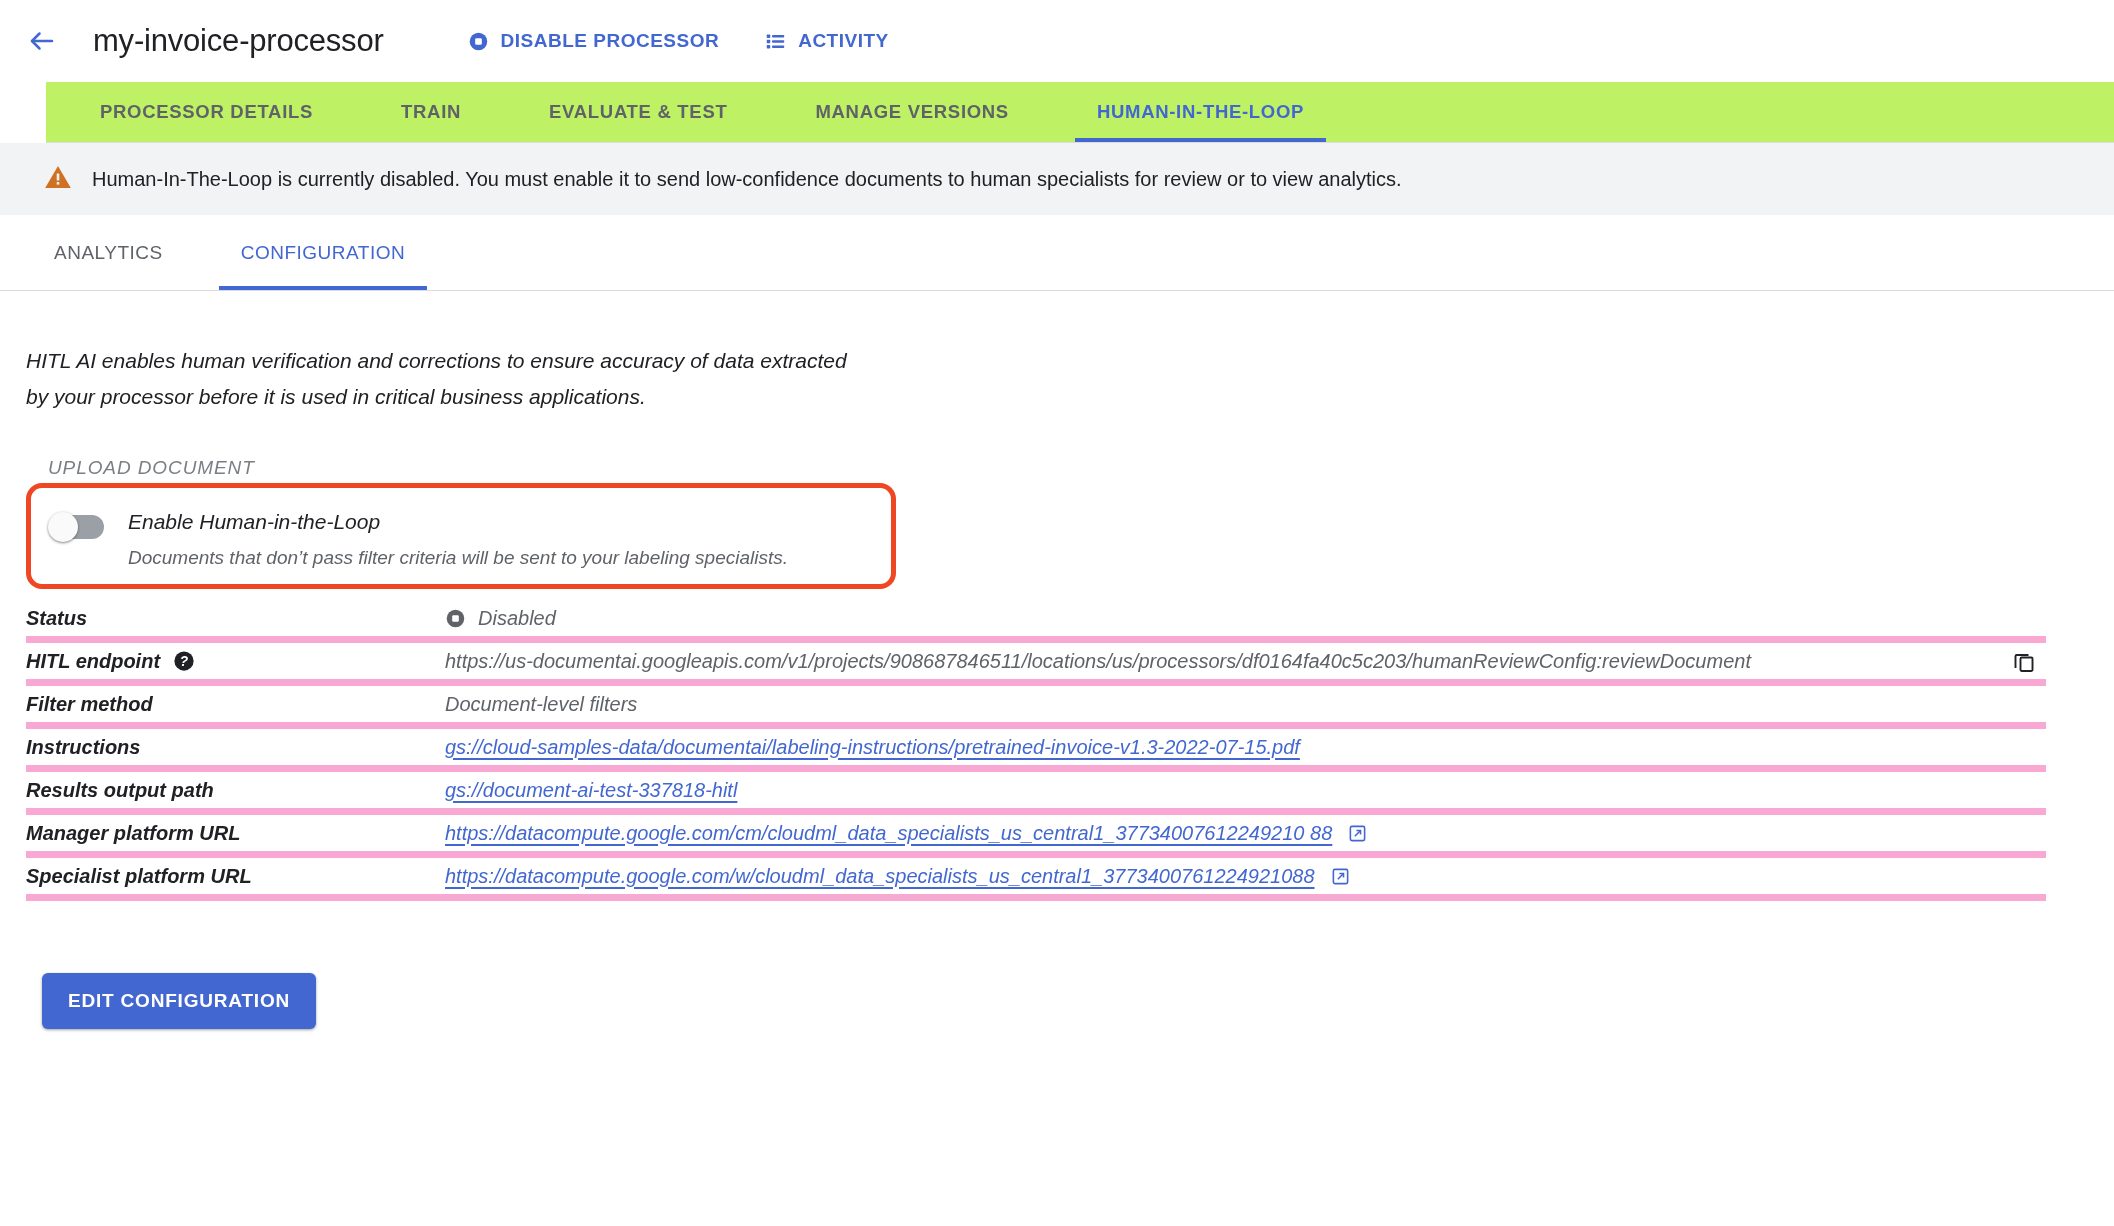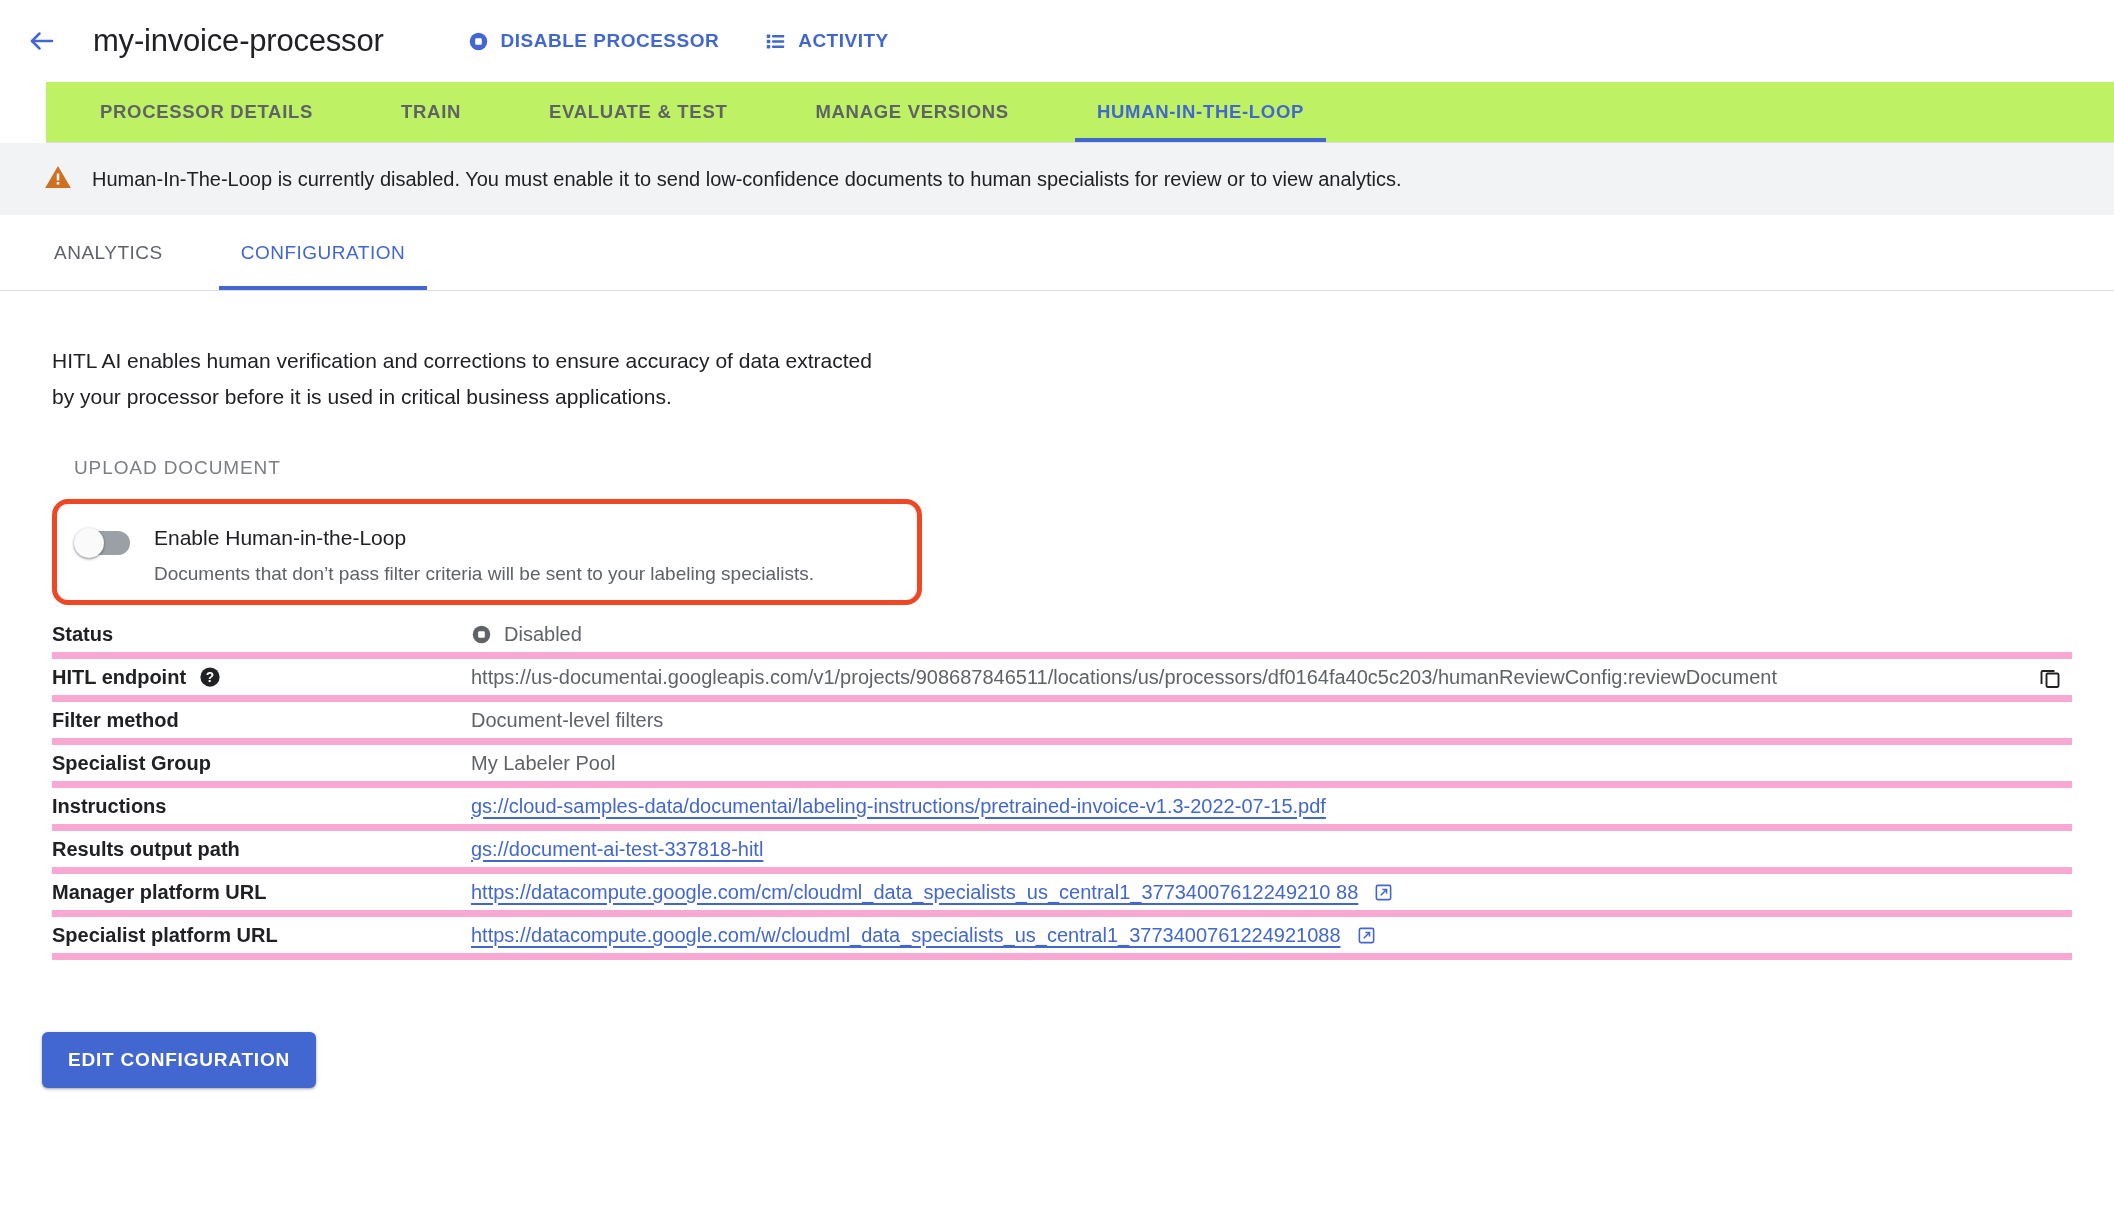--- a/index.html
+++ b/index.html
@@ -130,21 +130,21 @@
   .subtab.active { color: #4267d0; }
   .subtab.active::after {
     content: "";
     position: absolute;
     left: 0; right: 0; bottom: 0;
     height: 4px;
     background: #4267d0;
   }
 
   
-  .content { padding: 0 52px; }
+  .content { padding: 0 26px; font-style: italic; }
   .intro {
     margin-top: 52px;
     font-size: 21px;
     line-height: 36px;
     color: #202124;
     max-width: 940px;
   }
   .upload-label {
     margin-top: 42px;
     margin-left: 22px;
@@ -152,21 +152,21 @@
     font-weight: 500;
     letter-spacing: 0.9px;
     color: #7b7f84;
     cursor: pointer;
     display: inline-block;
   }
 
   
   .toggle-wrap {
     position: relative;
-    margin-top: 20px;
+    margin-top: 4px;
     width: 978px;
   }
   .toggle-highlight {
     position: absolute;
     left: 0; top: 0;
     width: 870px; height: 106px;
     border: 5px solid #ef4623;
     border-radius: 16px;
     pointer-events: none;
   }
@@ -420,28 +420,20 @@
 
     <div class="drow">
       <div class="dlabel">
         <span>Filter method</span>
       </div>
       <div class="dvalue">
         <span class="plain">Document-level filters</span>
       </div>
     </div>
 
-    <div class="drow">
-      <div class="dlabel">
-        <span>Specialist Group</span>
-      </div>
-      <div class="dvalue">
-        <span class="plain">My Labeler Pool</span>
-      </div>
-    </div>
 
     <div class="drow">
       <div class="dlabel">
         <span>Instructions</span>
       </div>
       <div class="dvalue">
         <a href="#">gs://cloud-samples-data/documentai/labeling-instructions/pretrained-invoice-v1.3-2022-07-15.pdf</a>
       </div>
     </div>
 

